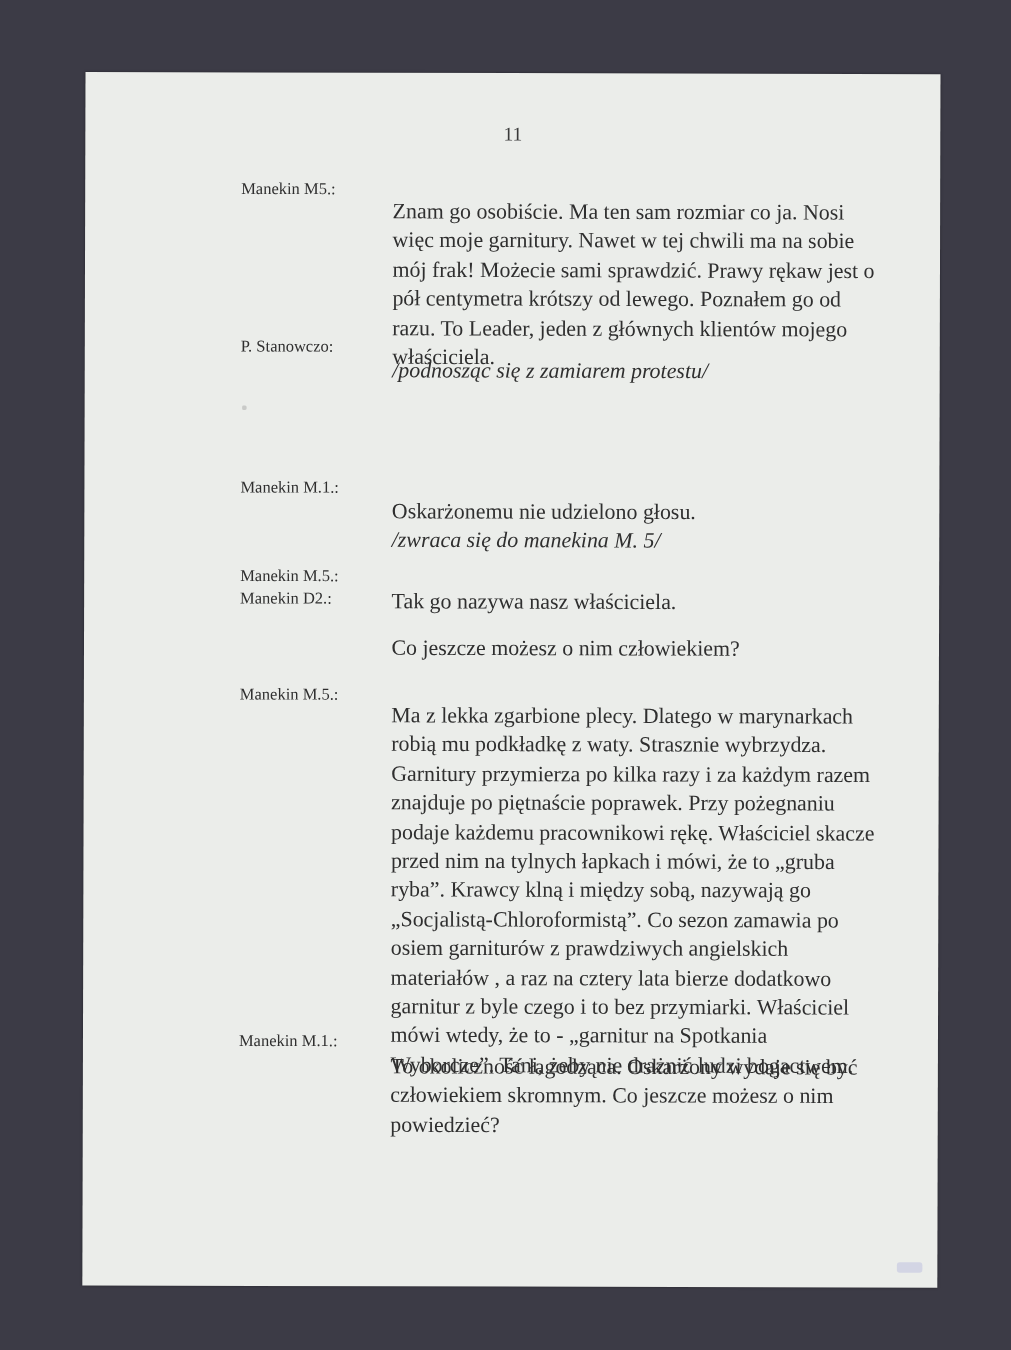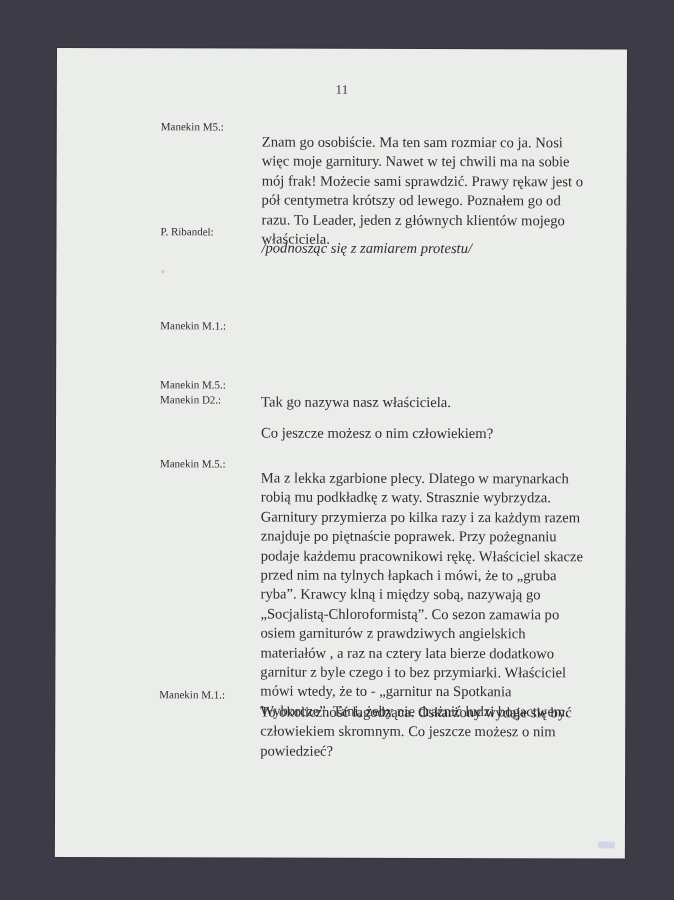--- a/index.html
+++ b/index.html
@@ -36,21 +36,21 @@
   .speck { position: absolute; left: 105px; top: 222px; width: 3px; height: 3px; background: #c9cac8; border-radius: 1px; }
   .stamp { position: absolute; left: 543px; top: 792px; width: 17px; height: 7px; background: #cfd0e3; border-radius: 2px; opacity: 0.85; }
 </style>
 </head>
 <body>
 
 <div class="page">
   <div class="pnum">11</div>
 
   <div class="speaker" style="top:69px">Manekin M5.:</div>
-  <div class="speaker" style="top:174px">P. Ribandel:</div>
+  <div class="speaker" style="top:174px">P. Stanowczo:</div>
   <div class="speaker" style="top:268px">Manekin M.1.:</div>
   <div class="speaker" style="top:327px">Manekin M.5.:</div>
   <div class="speaker" style="top:342px">Manekin D2.:</div>
   <div class="speaker" style="top:406px">Manekin M.5.:</div>
   <div class="speaker" style="top:637px">Manekin M.1.:</div>
 
   <div class="speck"></div>
 
   <div class="block" style="top:84px">
     <span class="l">Znam go osobiście. Ma ten sam rozmiar co ja. Nosi</span>
@@ -60,20 +60,22 @@
     <span class="l">razu. To Leader, jeden z głównych klientów mojego</span>
     <span class="l">właściciela.</span>
   </div>
 
   <div class="block" style="top:190px">
     <span class="l it">/podnosząc się z zamiarem protestu/</span>
   </div>
 
 
   <div class="block" style="top:284px">
+    <span class="l">Oskarżonemu nie udzielono głosu.</span>
+    <span class="l it">/zwraca się do manekina M. 5/</span>
   </div>
 
   <div class="block" style="top:344px">
     <span class="l">Tak go nazywa nasz właściciela.</span>
   </div>
 
   <div class="block" style="top:375px">
     <span class="l">Co jeszcze możesz o nim człowiekiem?</span>
   </div>
 

